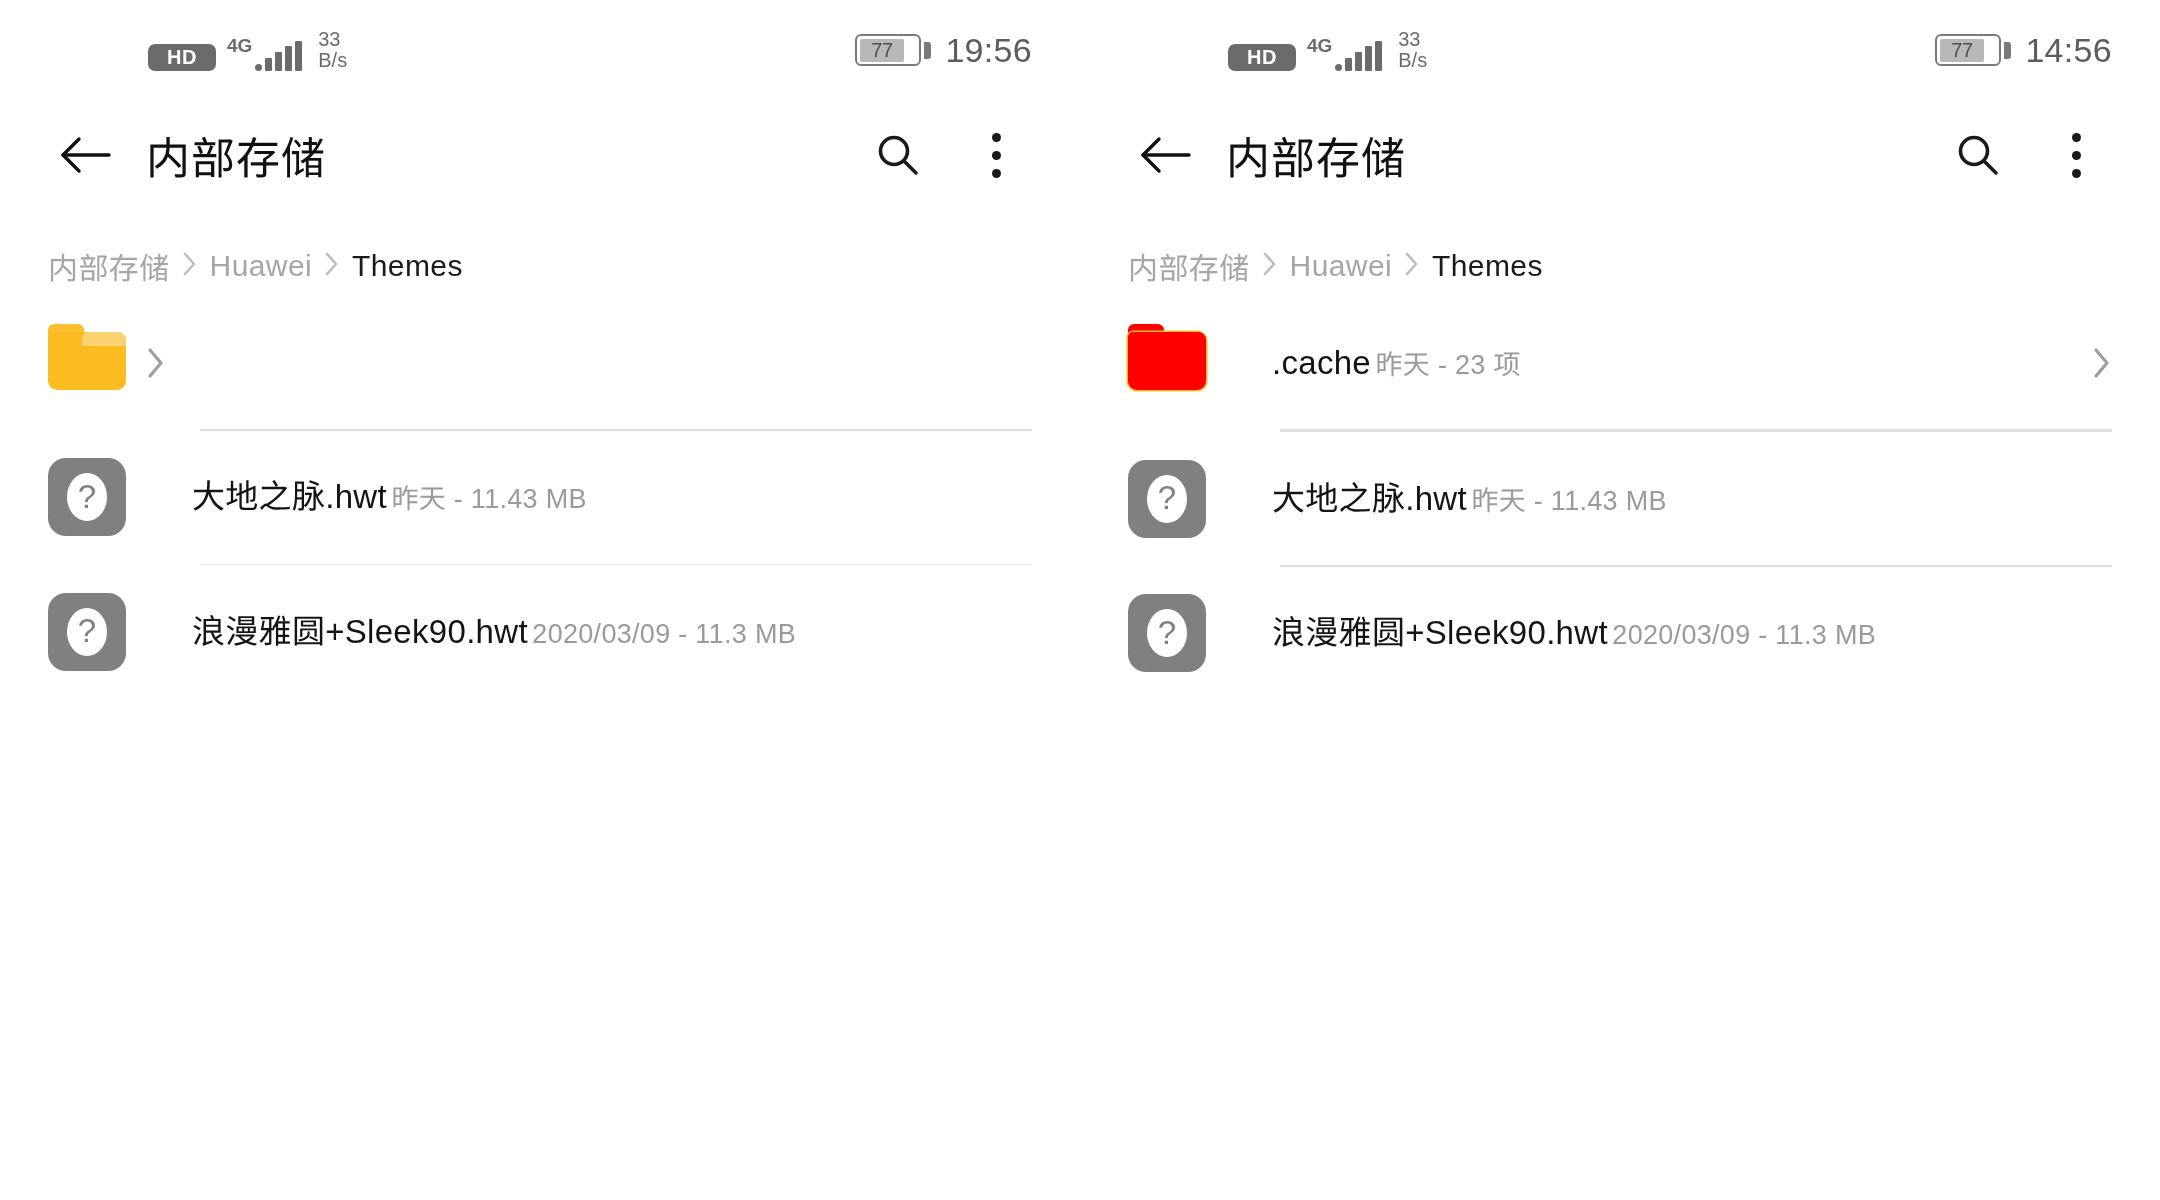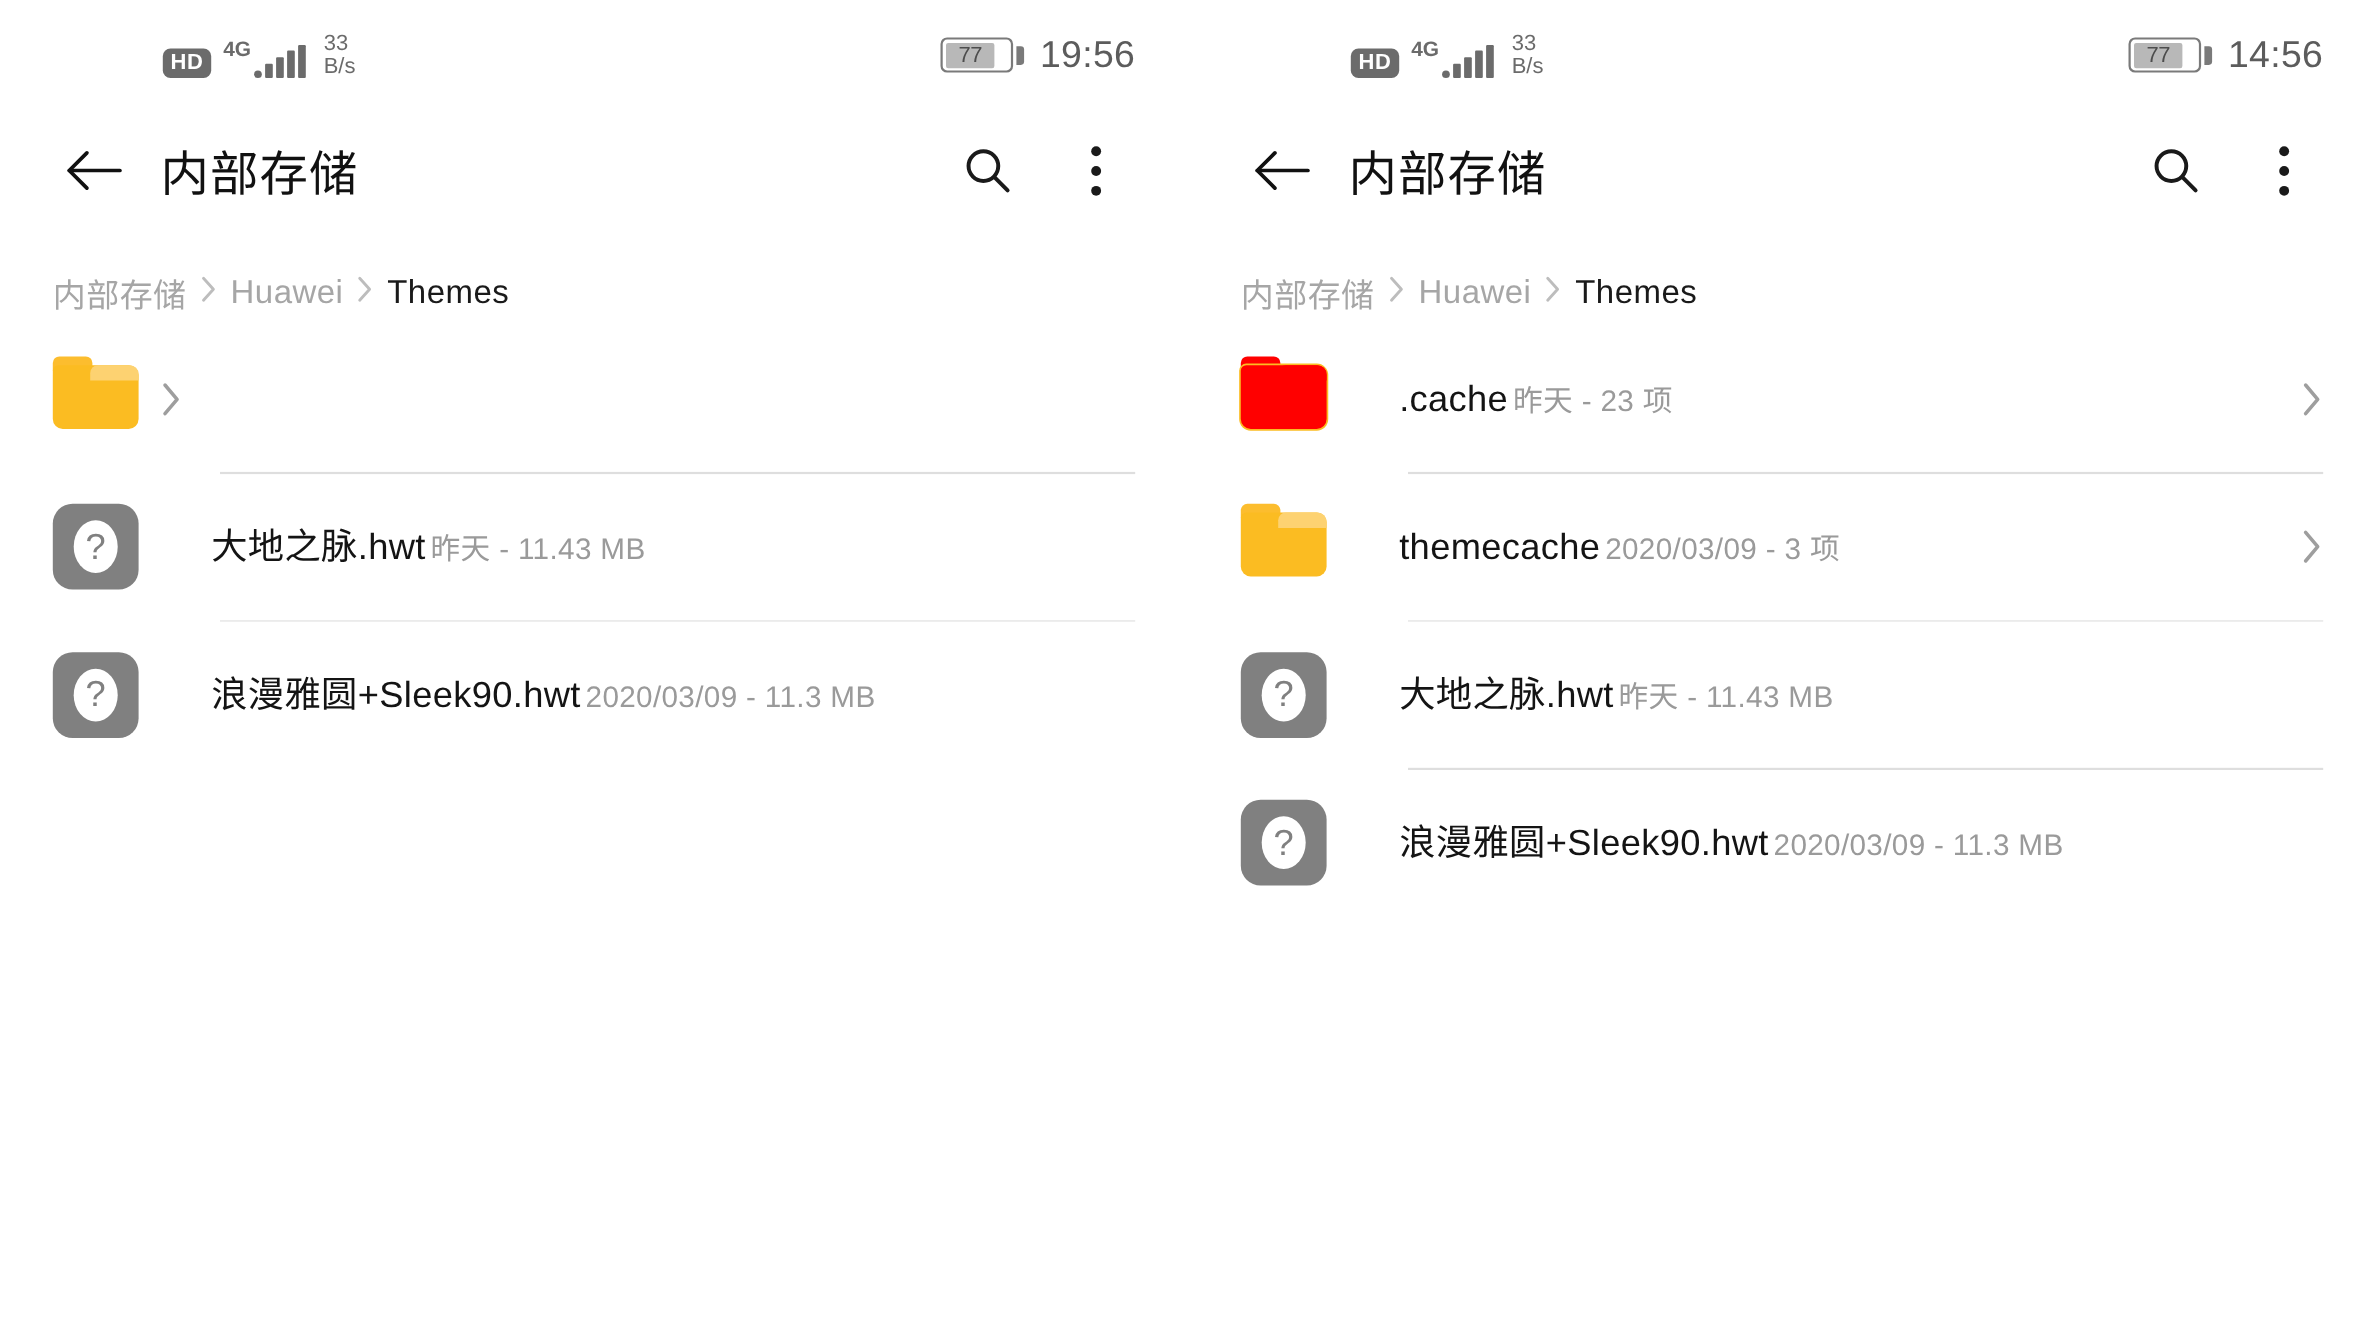--- a/index.html
+++ b/index.html
@@ -16,21 +16,21 @@
   
   .statusbar {
     height:100px; display:flex; align-items:center;
     justify-content:space-between;
     padding:0 48px 0 148px;
   }
   .status-left { display:flex; align-items:flex-end; gap:11px; }
   .hd-badge {
     background:#6b6b6b; color:#fff; border-radius:7px;
     font-size:20px; font-weight:bold; letter-spacing:.5px;
-    padding:3px 7px 4px; line-height:1;
+    padding:3px 19px 4px; line-height:1;
   }
   .net-group { display:flex; align-items:flex-end; gap:3px; }
   .gen-label { font-size:19px; color:#6b6b6b; font-weight:bold; line-height:1; margin-bottom:16px; }
   .bars { display:flex; align-items:flex-end; gap:3px; height:30px; }
   .bars i { display:block; width:7px; background:#6b6b6b; border-radius:1px; }
   .bars i.d { width:7px; height:7px; border-radius:50%; }
   .bars i:nth-child(2){ height:13px; }
   .bars i:nth-child(3){ height:19px; }
   .bars i:nth-child(4){ height:25px; }
   .bars i:nth-child(5){ height:30px; }
@@ -321,34 +321,20 @@
           <span class="fsub">昨天 - 23 项</span>
         </span>
         <span class="chev">
           <svg width="20" height="34" viewBox="0 0 20 34" aria-hidden="true">
               <path d="M4 4 L15 17 L4 30" fill="none" stroke="#9e9e9e" stroke-width="3.2" stroke-linecap="round" stroke-linejoin="round"></path>
             </svg>
         </span>
       </div>
       <div class="divider"></div>
 
-      <div class="row">
-        <span class="thumb">
-          <span class="folder"><span class="tab"></span><span class="body"></span><span class="flap"></span></span>
-        </span>
-        <span class="meta">
-          <span class="fname">themecache</span>
-          <span class="fsub">2020/03/09 - 3 项</span>
-        </span>
-        <span class="chev">
-          <svg width="20" height="34" viewBox="0 0 20 34" aria-hidden="true">
-              <path d="M4 4 L15 17 L4 30" fill="none" stroke="#9e9e9e" stroke-width="3.2" stroke-linecap="round" stroke-linejoin="round"></path>
-            </svg>
-        </span>
-      </div>
       <div class="divider"></div>
 
       <div class="row">
         <span class="thumb">
           <span class="unknown">
               <span class="qmark">?</span>
             </span>
         </span>
         <span class="meta">
           <span class="fname">大地之脉.hwt</span>

